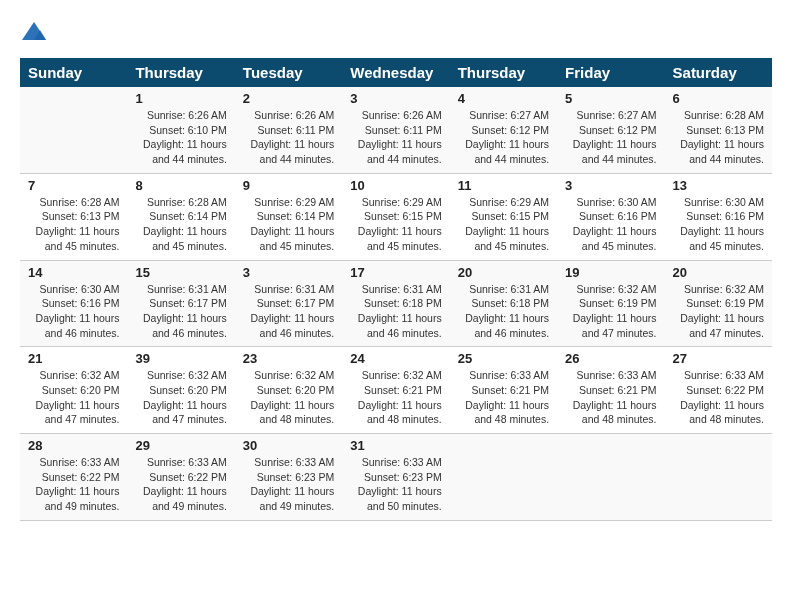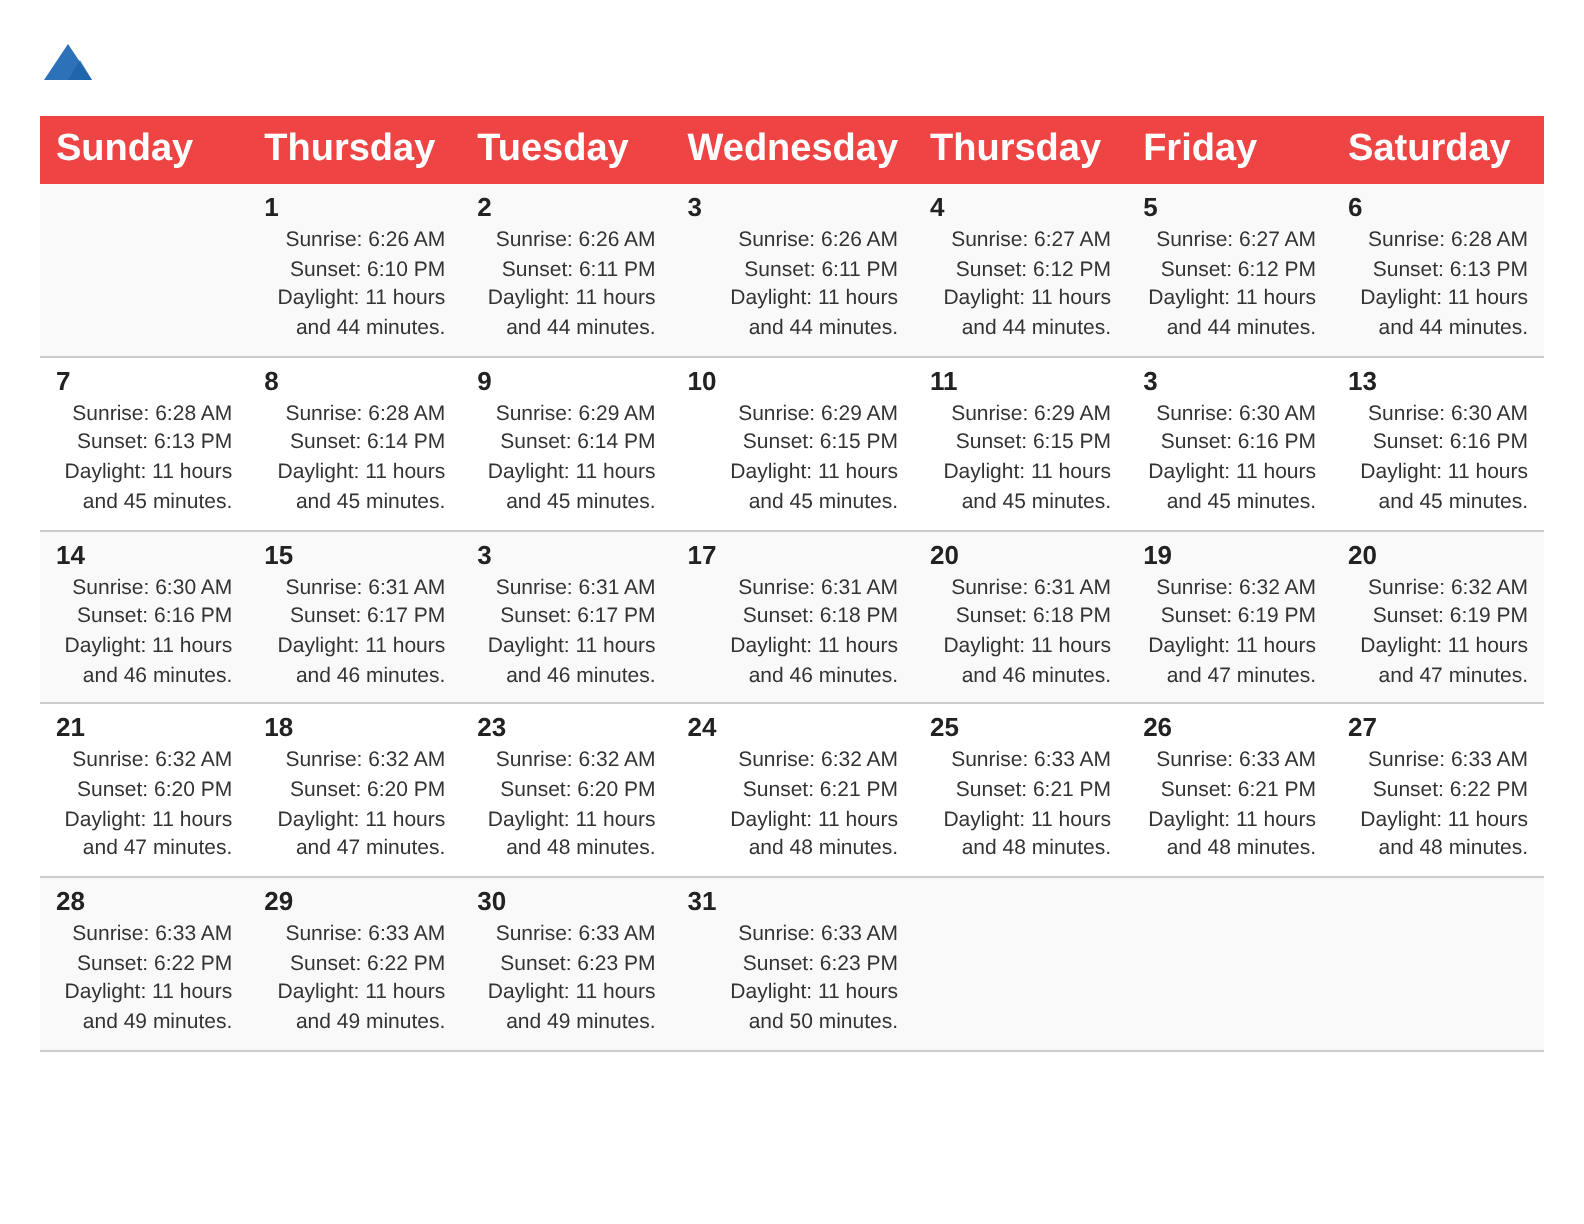--- a/index.html
+++ b/index.html
@@ -45,25 +45,25 @@
     .location-title {
       font-size: 16px;
       color: #444;
     }
     table {
       width: 100%;
       border-collapse: collapse;
       font-size: 11px;
     }
     thead tr th {
-      background-color: #ef4444;
+      background-color: #0c4a6e;
       color: #fff;
       text-align: left;
       padding: 6px 8px;
-      font-size: 19px;
+      font-size: 15px;
       font-weight: bold;
     }
     tbody tr {
       border-bottom: 1px solid #ccc;
     }
     tbody tr:nth-child(odd) {
       background-color: #f9f9f9;
     }
     tbody tr:nth-child(even) {
       background-color: #fff;
@@ -269,21 +269,21 @@
       </tr>
       <tr>
         <td>
           <div class="day-number">21</div>
           <div class="day-info" style="white-space: pre-line;">Sunrise: 6:32 AM
 Sunset: 6:20 PM
 Daylight: 11 hours
 and 47 minutes.</div>
         </td>
         <td>
-          <div class="day-number">18</div>
+          <div class="day-number">39</div>
           <div class="day-info" style="white-space: pre-line;">Sunrise: 6:32 AM
 Sunset: 6:20 PM
 Daylight: 11 hours
 and 47 minutes.</div>
         </td>
         <td>
           <div class="day-number">23</div>
           <div class="day-info" style="white-space: pre-line;">Sunrise: 6:32 AM
 Sunset: 6:20 PM
 Daylight: 11 hours

